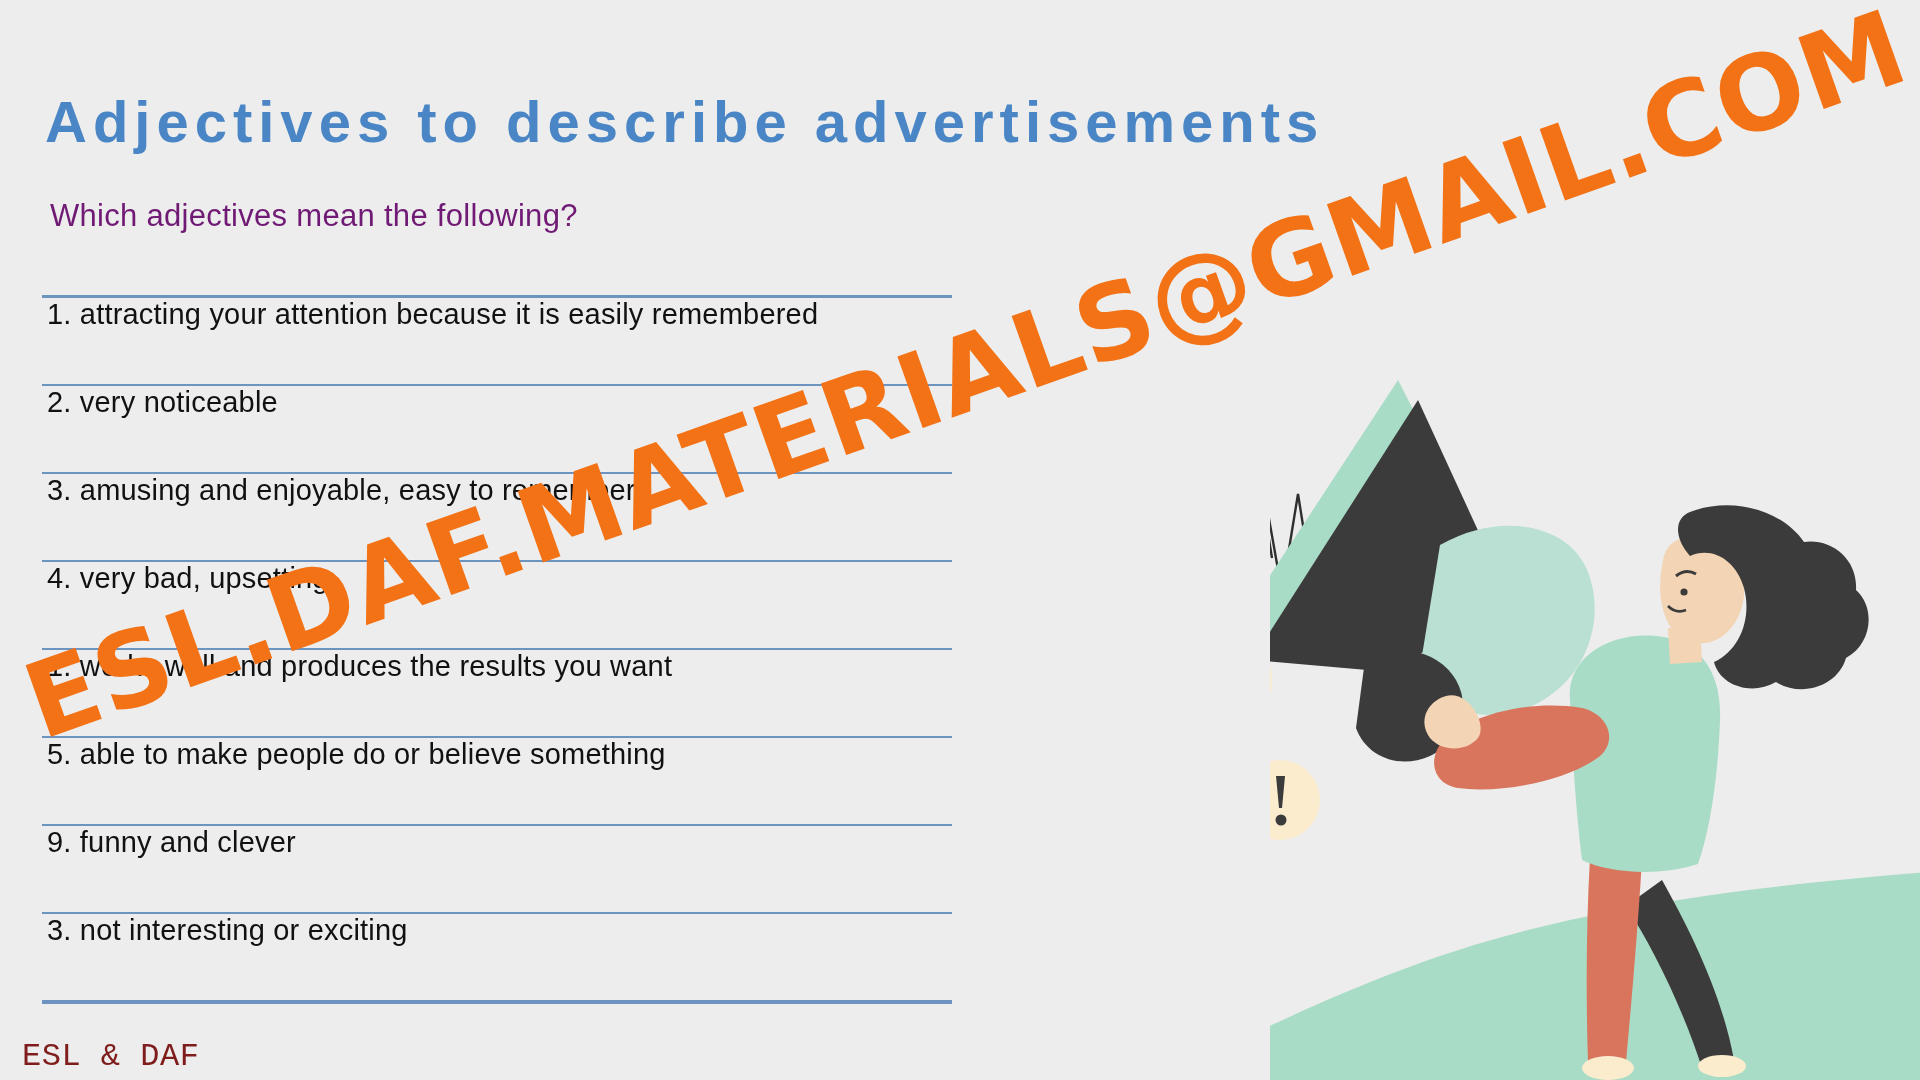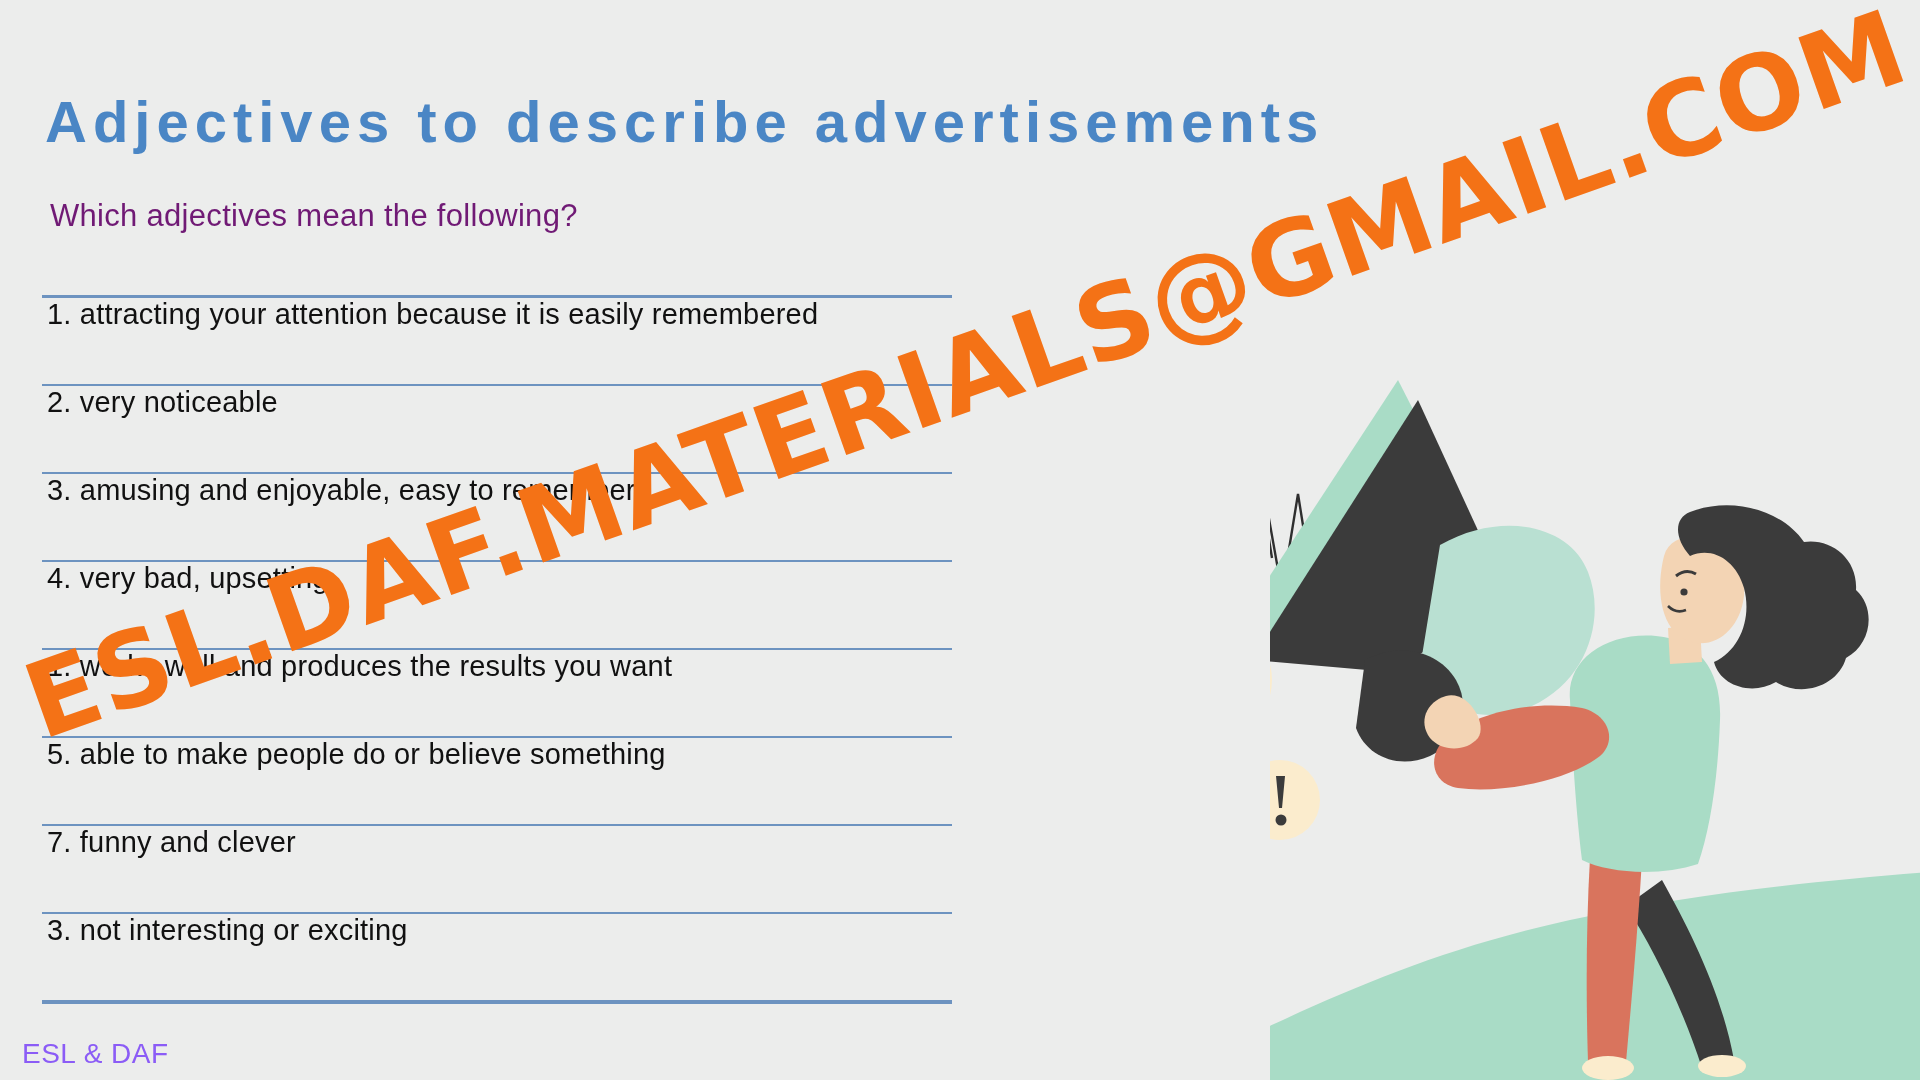--- a/index.html
+++ b/index.html
@@ -69,23 +69,23 @@
     color: #111111;
     white-space: nowrap;
     letter-spacing: 0.2px;
   }
 
   
   .footer {
     position: absolute;
     left: 22px;
     top: 1038px;
-    font-family: Liberation Sans, sans-serif;
-    font-size: 28px;
-    color: #8b5cf6;
+    font-family: Liberation Mono, monospace;
+    font-size: 32px;
+    color: #7f1d1d;
     letter-spacing: 0.5px;
   }
 
   
   .illustration {
     position: absolute;
     left: 1270px;
     top: 360px;
     width: 650px;
     height: 720px;
@@ -151,21 +151,21 @@
       <span class="row-text">1. works well and produces the results you want</span>
     </div>
 
     <div class="rule thin"></div>
     <div class="row">
       <span class="row-text">5. able to make people do or believe something</span>
     </div>
 
     <div class="rule thin"></div>
     <div class="row">
-      <span class="row-text">7. funny and clever</span>
+      <span class="row-text">9. funny and clever</span>
     </div>
 
     <div class="rule thin"></div>
     <div class="row">
       <span class="row-text">3. not interesting or exciting</span>
     </div>
 
     <div class="rule thin"></div>
 
     <div class="rule thin"></div>

